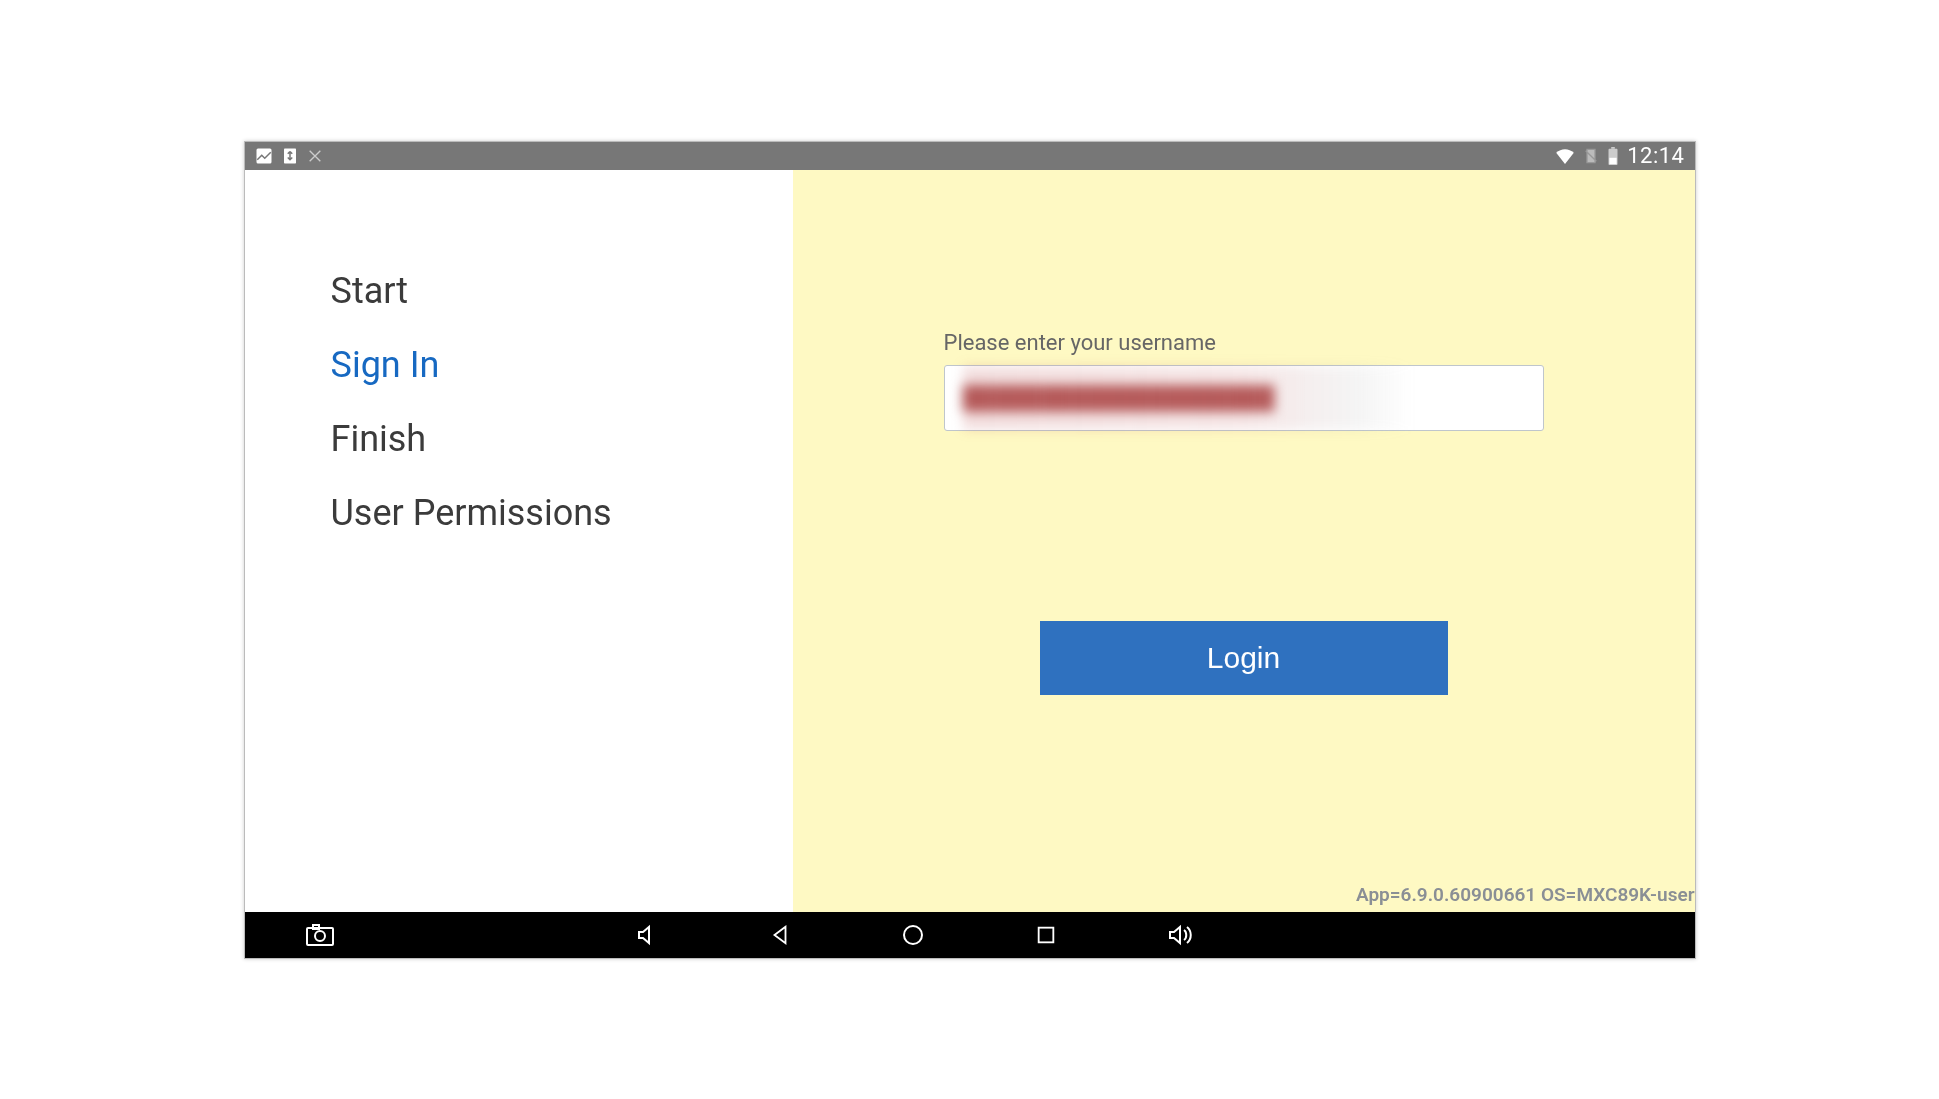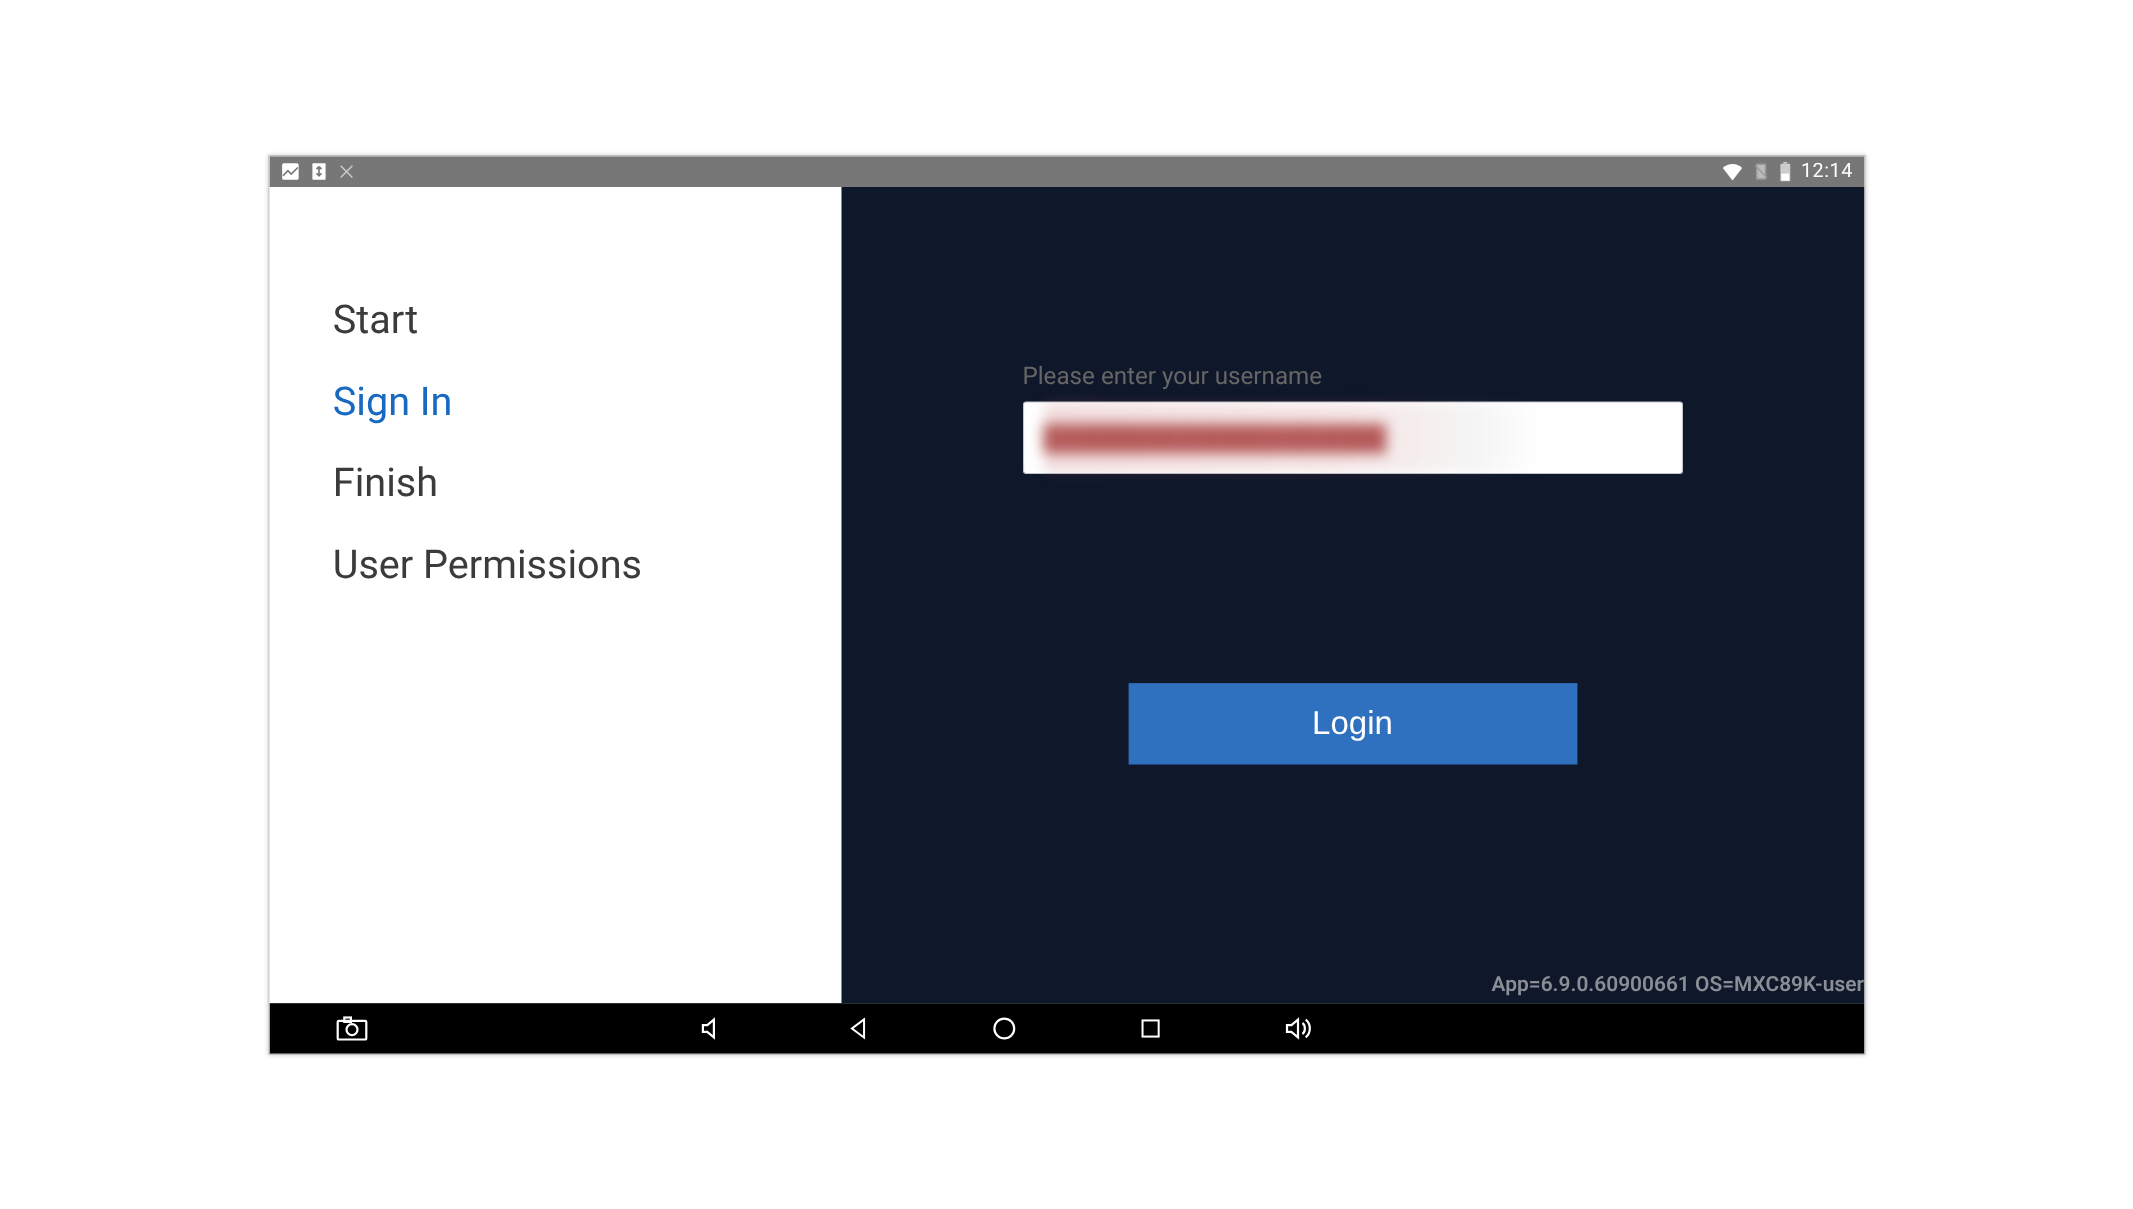--- a/index.html
+++ b/index.html
@@ -21,33 +21,34 @@
     overflow: hidden;
     background: #fff;
   }
   
   .statusbar {
     height: 28px;
     background: #777;
     display: flex;
     align-items: center;
     color: #fff;
-    font-size: 18px;
+    font-size: 22px;
     padding: 0 10px;
     justify-content: space-between;
   }
   .statusbar .left-icons, .statusbar .right-icons { display: flex; align-items: center; gap: 8px; }
   .statusbar svg { display: block; }
   .status-time { font-weight: 400; letter-spacing: 0.5px; }
 
   
   .content {
     flex: 1;
     display: flex;
     min-height: 0;
+    margin-left: 28px;
   }
   .sidebar {
     width: 520px;
     background: #fff;
     padding: 100px 0 0 58px;
   }
   .sidebar-item {
     font-size: 36px;
     color: #3b3b3b;
     margin-bottom: 32px;
@@ -56,21 +57,21 @@
   .sidebar-item.active { color: #1769c2; }
   .sidebar-sub {
     font-size: 28px;
     color: #1769c2;
     margin: -14px 0 28px 24px;
     cursor: pointer;
   }
 
   .main {
     flex: 1;
-    background: #0f172a;
+    background: #fef9c3;
     position: relative;
     padding: 160px 0 0 0;
     display: flex;
     flex-direction: column;
     align-items: center;
   }
   .field-block { width: 600px; margin-bottom: 50px; }
   .field-label {
     font-size: 22px;
     color: #666;

